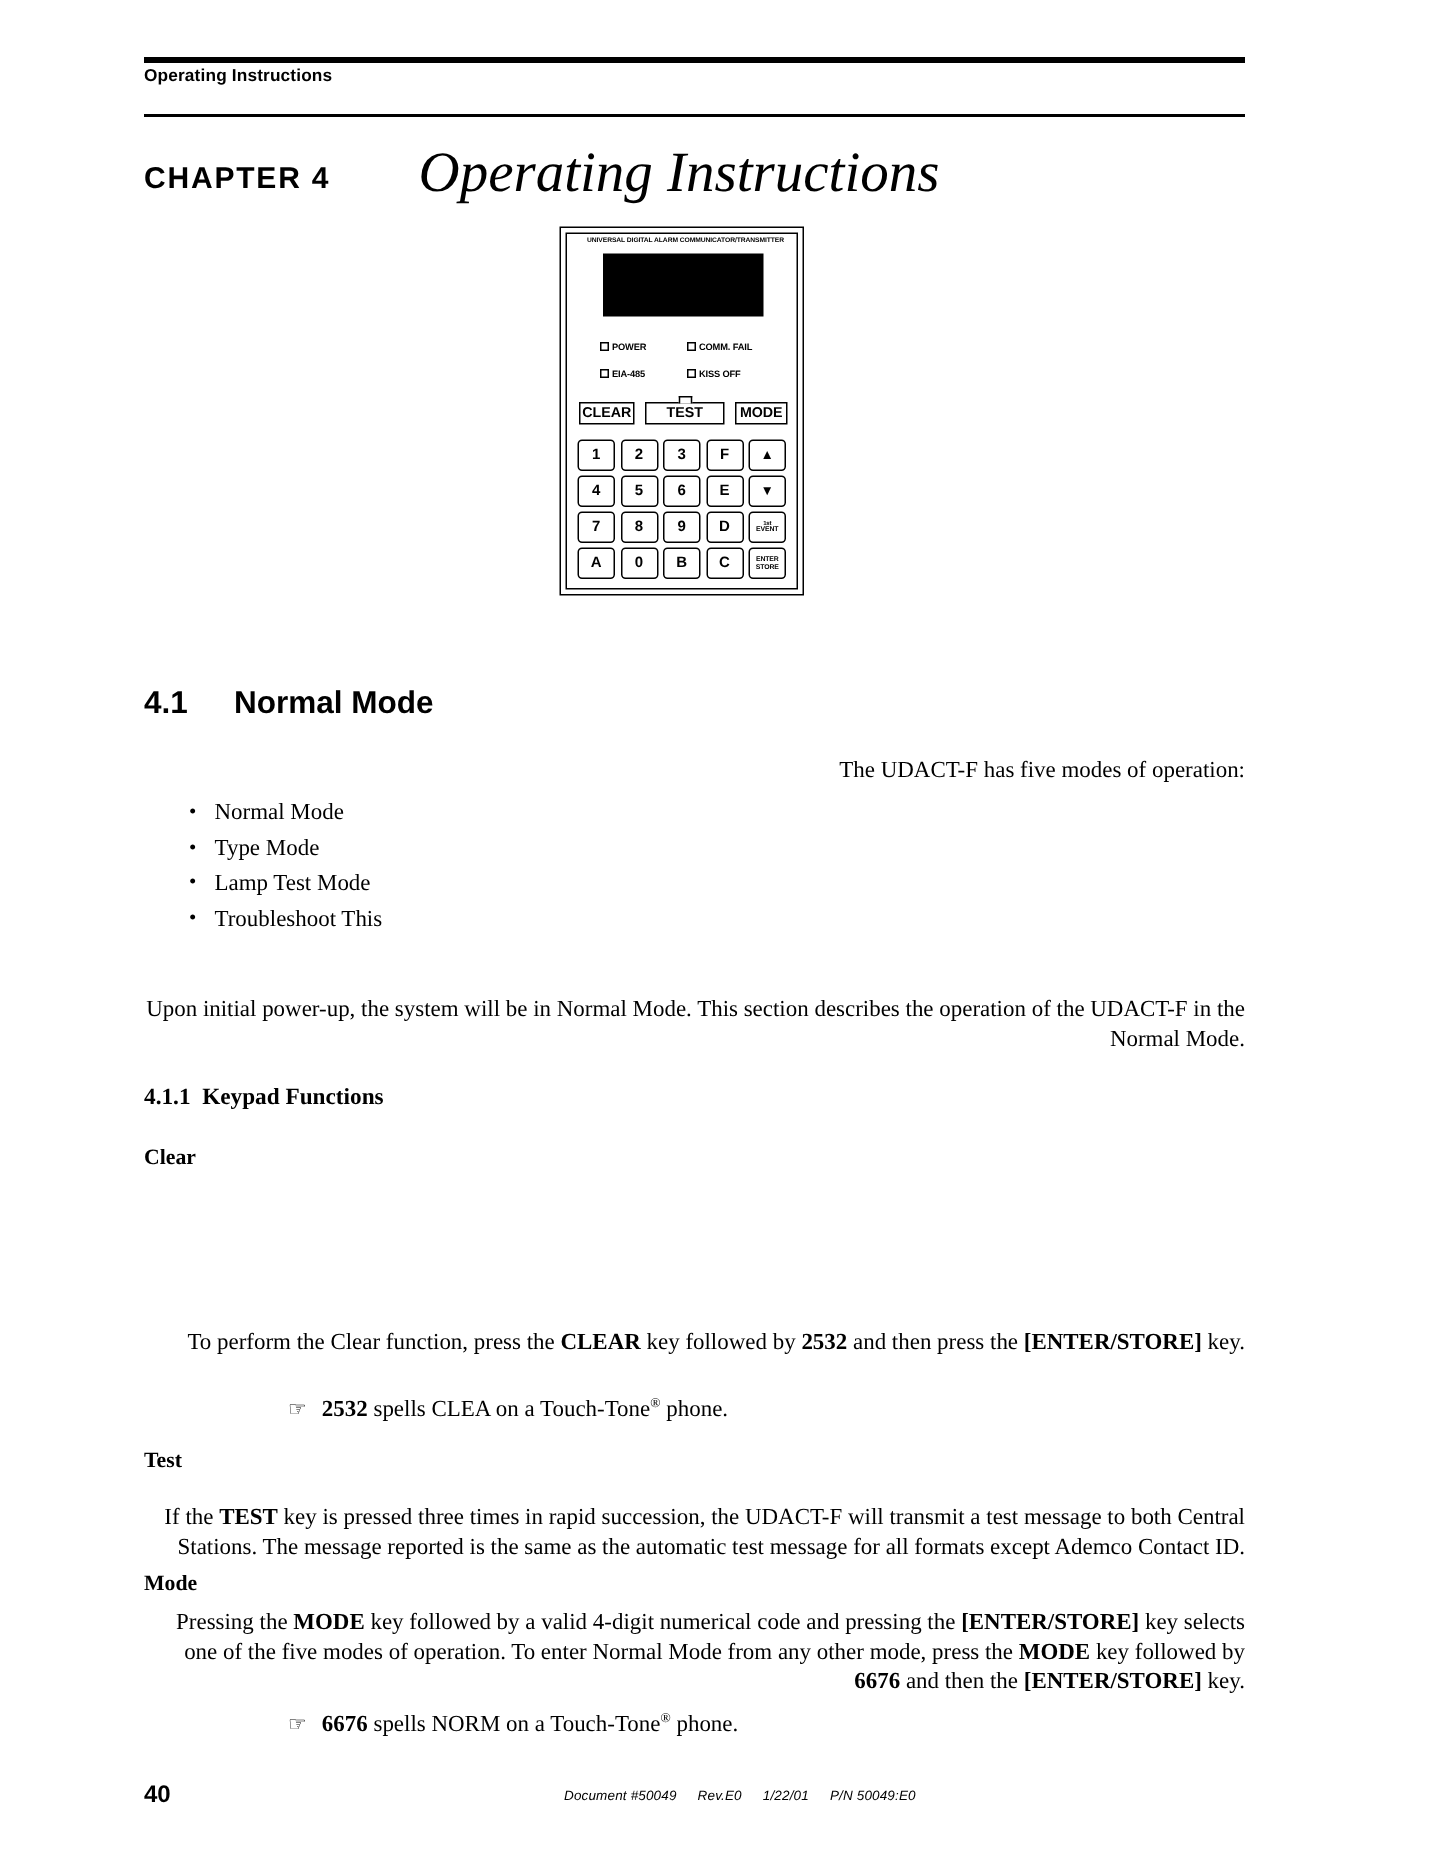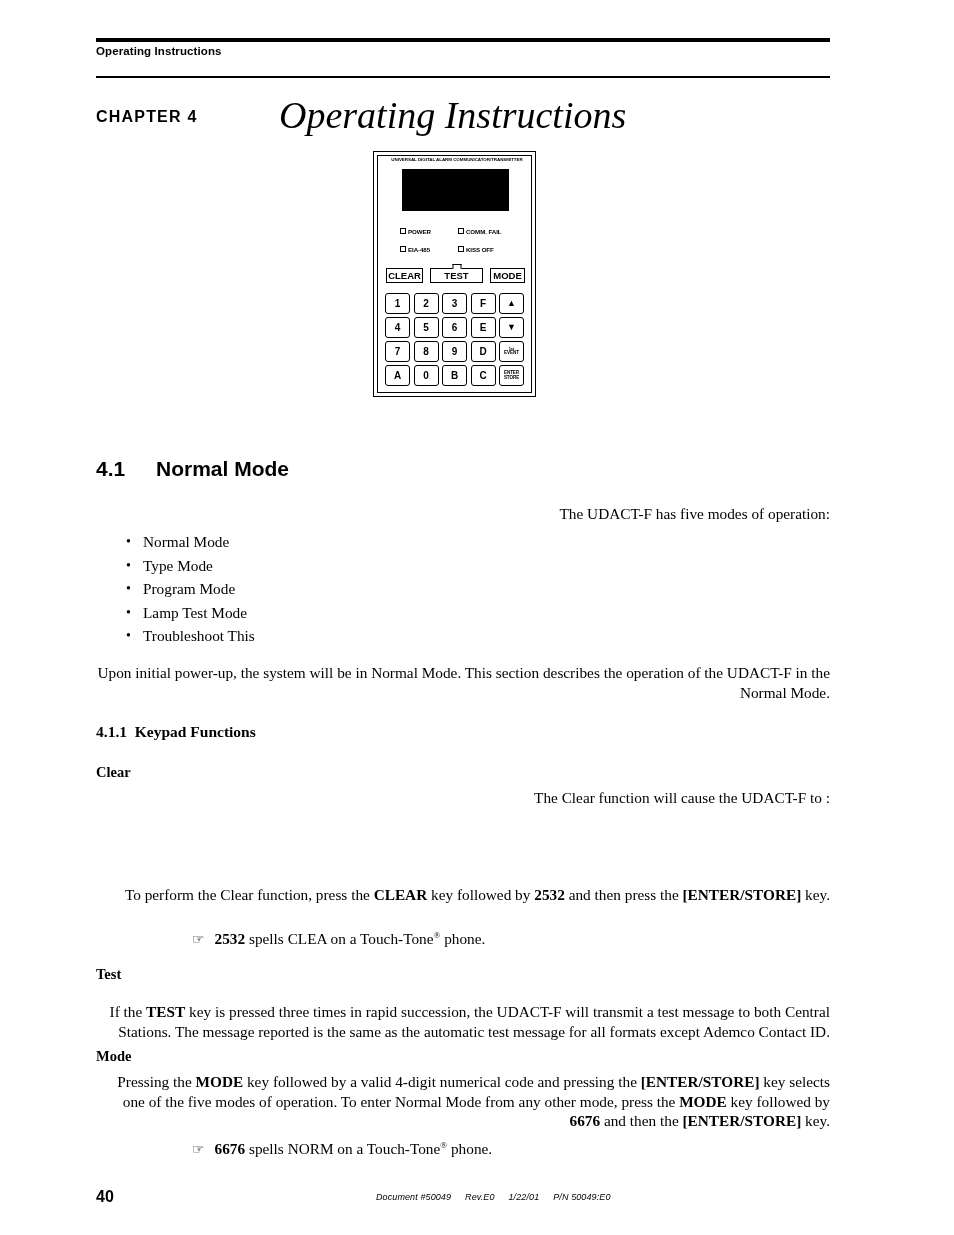--- a/index.html
+++ b/index.html
@@ -42,21 +42,21 @@
     width: 734px; height: 1.6px;
     background: #000;
   }
 
   
   .chapter-label {
     position: absolute;
     left: 96px; top: 108px;
     font-family: "Liberation Sans", sans-serif;
     font-weight: bold;
-    font-size: 16px;
+    font-size: 20px;
     letter-spacing: 1.2px;
   }
   .chapter-title {
     position: absolute;
     left: 279px; top: 93px;
     font-family: "Liberation Serif", serif;
     font-style: italic;
     font-size: 38px;
     letter-spacing: 0px;
   }
@@ -353,33 +353,31 @@
 
   <div class="h2" style="left:96px; top:457px;">
     <span class="num">4.1</span><span>Normal Mode</span>
   </div>
 
   <div class="para w-full" style="left:96px; top:504px;">The UDACT-F has five modes of operation:</div>
 
   <ul class="bullets" style="left:126px; top:530px; width:400px;">
     <li>Normal Mode</li>
     <li>Type Mode</li>
-    <li>Program Mode</li>
     <li>Lamp Test Mode</li>
     <li>Troubleshoot This</li>
   </ul>
 
   <div class="para w-full" style="left:96px; top:663px;font-family:Liberation Serif, serif;">Upon initial power-up, the system will be in Normal Mode.  This section describes the operation of the UDACT-F in the Normal Mode.</div>
 
   <div class="h3" style="left:96px; top:723px;">
     <span>4.1.1</span>&nbsp;&nbsp;<span>Keypad Functions</span>
   </div>
 
   <div class="h4" style="left:96px; top:764px;">Clear</div>
-  <div class="para w-full" style="left:96px; top:788px;">The Clear function will cause the UDACT-F to :</div>
 
 
   <div class="para w-full" style="left:96px; top:885px;"><span>To perform the Clear function, press the </span><b class="bold">CLEAR</b><span> key followed by </span><b class="bold">2532</b><span> and then press the </span><b class="bold">[ENTER/STORE]</b><span> key.</span></div>
 
   <div class="note" style="left:192px; top:930px;">
     <span class="note-hand">☞</span>
     <span><b class="bold">2532</b><span> spells CLEA on a Touch-Tone</span><span class="sup">®</span><span> phone.</span></span>
   </div>
 
   <div class="h4" style="left:96px; top:966px;">Test</div>

